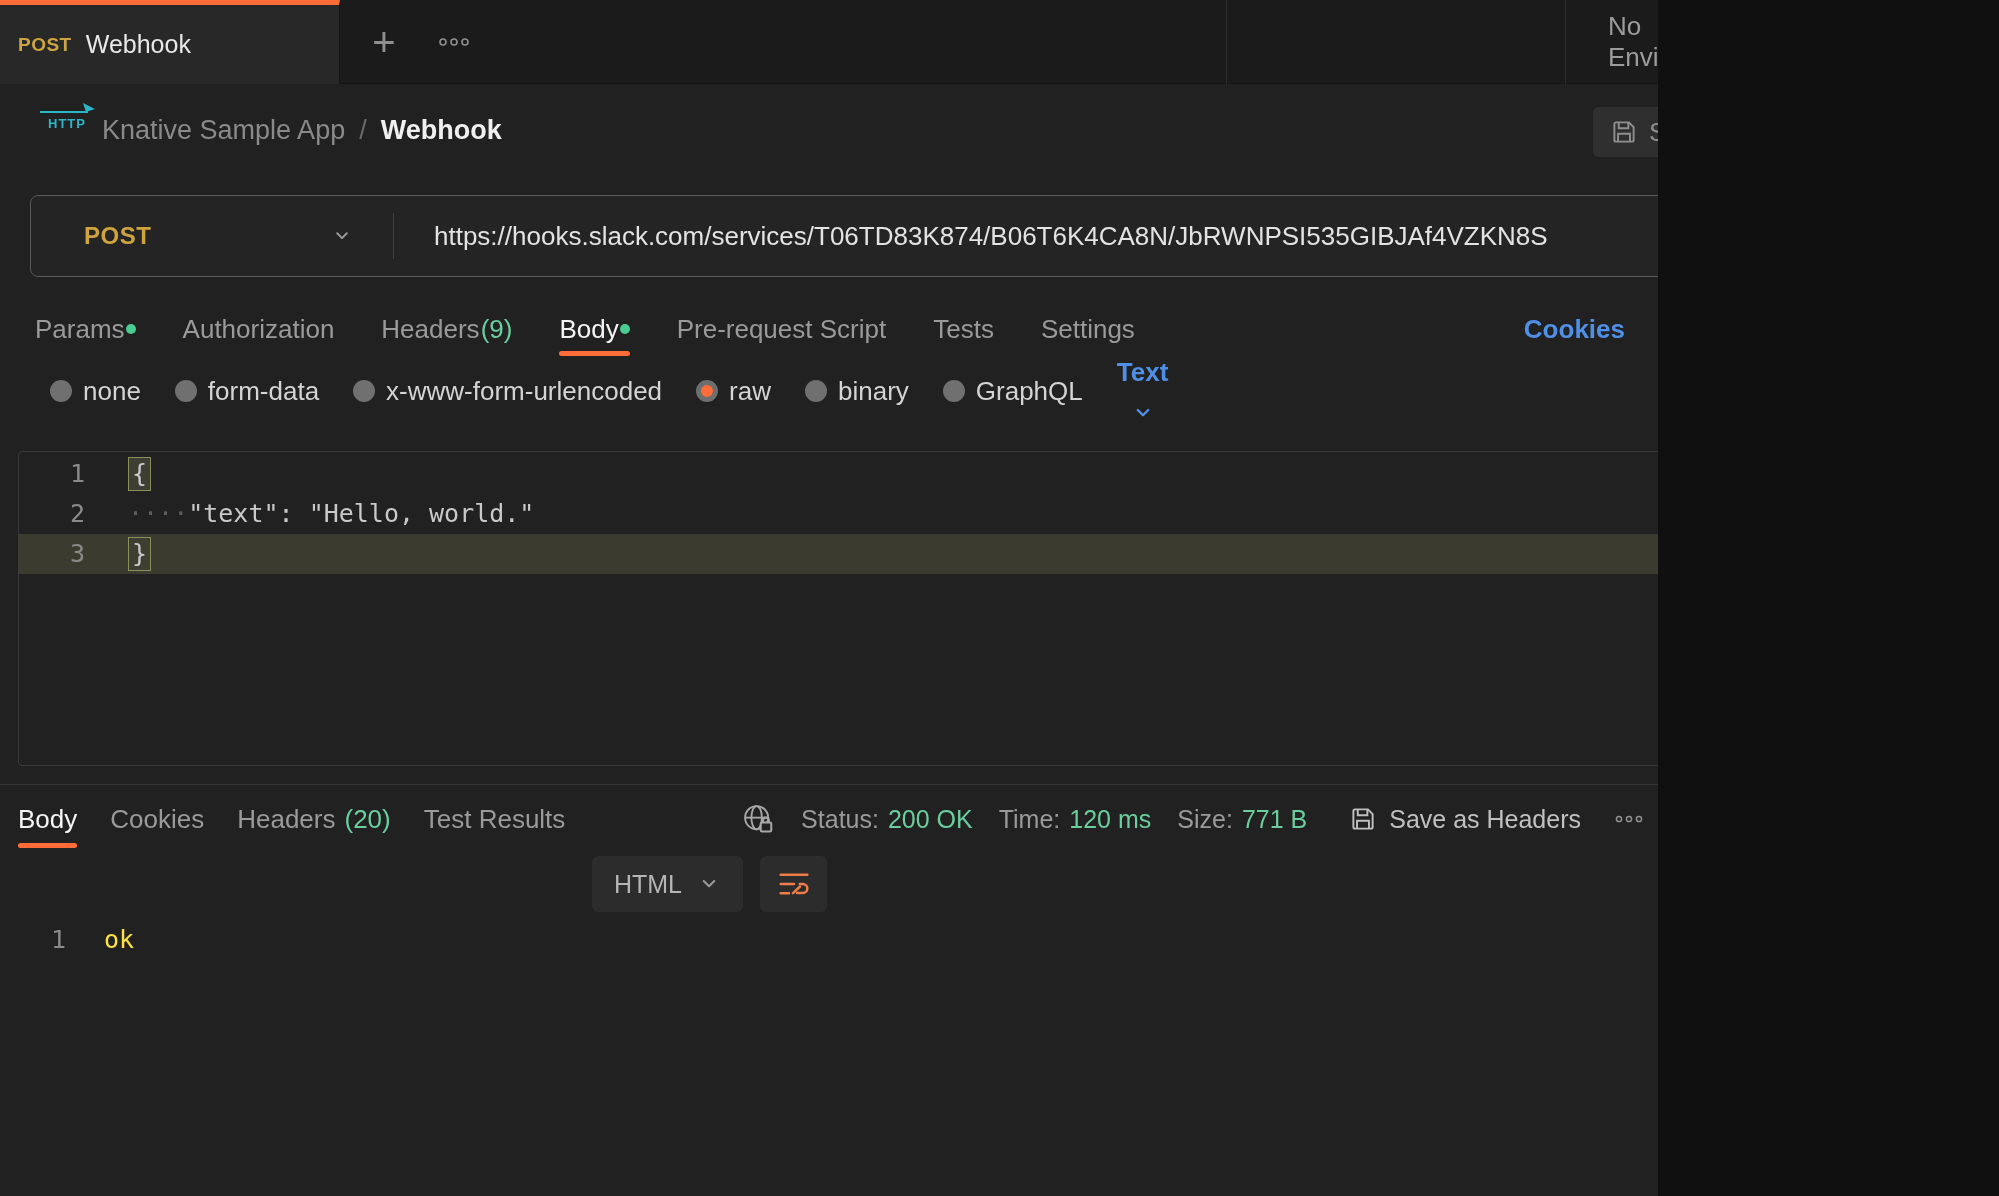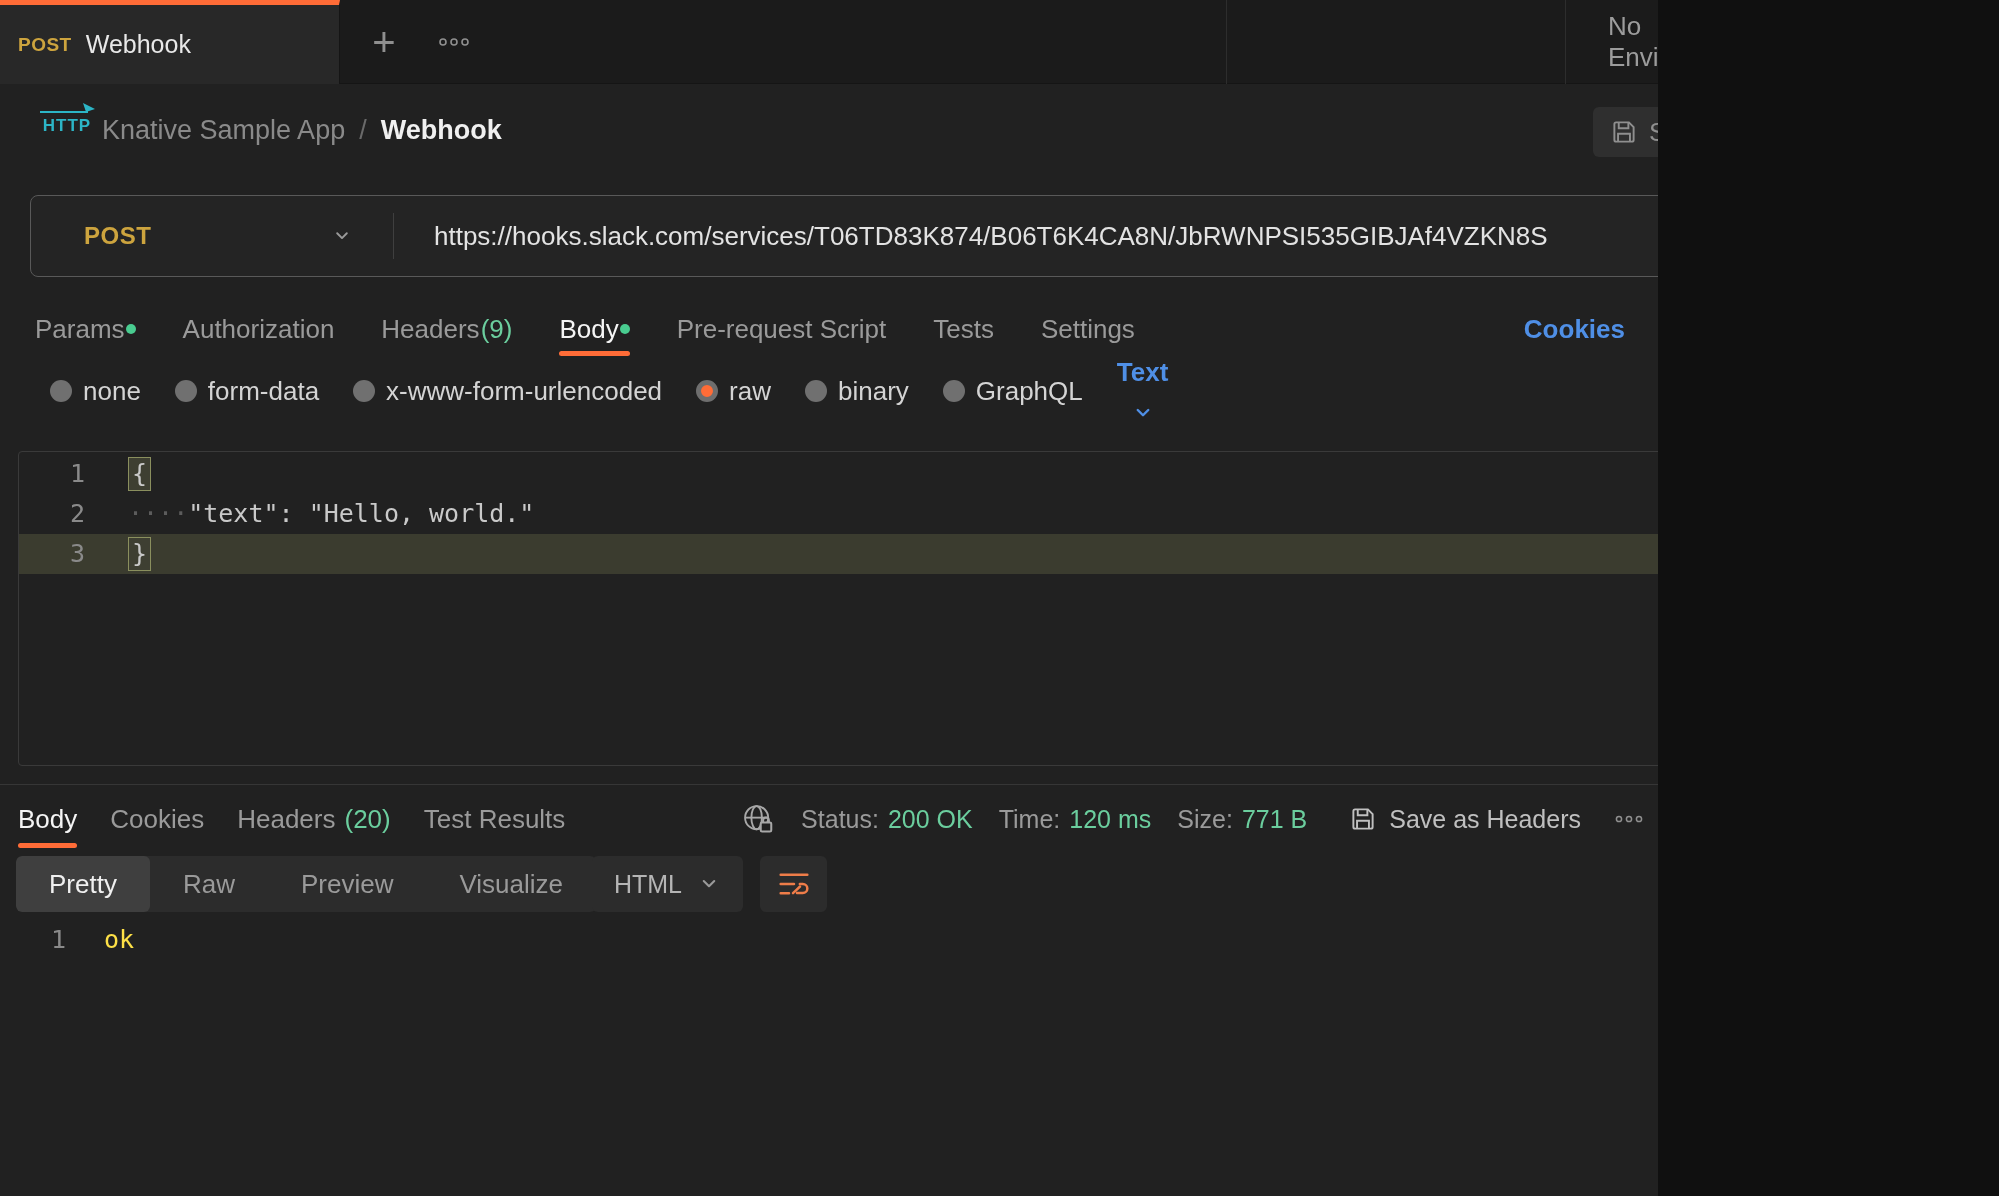--- a/index.html
+++ b/index.html
@@ -18,21 +18,21 @@
           align-items:center;justify-content:center;font-size:40px;font-weight:300;color:#8f8f8f;}
   .more-btn{position:absolute;left:430px;top:20px;width:48px;height:44px;display:flex;
           align-items:center;justify-content:center;color:#8f8f8f;}
   .tab-div{position:absolute;top:0;width:1px;height:84px;background:#2d2d2d;}
   .env{position:absolute;left:1566px;top:0;right:0;height:84px;display:flex;align-items:center;
           justify-content:space-between;padding:0 22px 0 42px;box-sizing:border-box;}
   .env-label{font-size:26px;color:#9c9c9c;}
 
   
   .http-badge{position:absolute;left:34px;top:100px;width:66px;text-align:center;color:#2cb5c6;}
-  .http-badge .txt{font-size:17px;font-weight:700;letter-spacing:1px;display:block;margin-top:-2px;}
+  .http-badge .txt{font-size:13px;font-weight:700;letter-spacing:1px;display:block;margin-top:-2px;}
   .breadcrumb{position:absolute;left:102px;top:96px;height:68px;display:flex;align-items:center;
           gap:14px;font-size:27px;}
   .crumb-collection{color:#8a8a8a;}
   .crumb-sep{color:#6a6a6a;}
   .crumb-name{color:#f0f0f0;font-weight:600;}
   .save-btn{position:absolute;left:1593px;top:107px;height:50px;display:flex;border-radius:6px;
           overflow:hidden;}
   .save-main{display:flex;align-items:center;gap:11px;background:#2f2f2f;padding:0 17px;
           color:#8f8f8f;font-size:26px;}
   .save-gap{width:2px;background:#212121;}
@@ -359,26 +359,20 @@
     </span>
     <span class="resp-more">
       <svg width="30" height="10" viewBox="0 0 30 10" fill="none" stroke="currentColor" stroke-width="1.5">
           <circle cx="4" cy="5" r="2.6"></circle>
           <circle cx="14" cy="5" r="2.6"></circle>
           <circle cx="24" cy="5" r="2.6"></circle>
         </svg>
     </span>
   </div>
 
-  <div class="segmented">
-    <div class="seg active">Pretty</div>
-    <div class="seg">Raw</div>
-    <div class="seg">Preview</div>
-    <div class="seg">Visualize</div>
-  </div>
   <div class="format-select">
     <span>HTML</span>
     <svg width="24" height="24" viewBox="0 0 16 16">
         <path d="M4.5 6l3.5 3.5L11.5 6" fill="none" stroke="#9a9a9a" stroke-width="1.4" stroke-linecap="round" stroke-linejoin="round"></path>
       </svg>
   </div>
   <div class="wrap-btn">
     <svg width="34" height="30" viewBox="0 0 20 18" fill="none" stroke="currentColor" stroke-width="1.5" stroke-linecap="round" stroke-linejoin="round">
         <path d="M2 3.5h16M2 9h8M2 14.5h5"></path>
         <path d="M13.5 9h1.8a2.7 2.7 0 010 5.4H11.8"></path>

